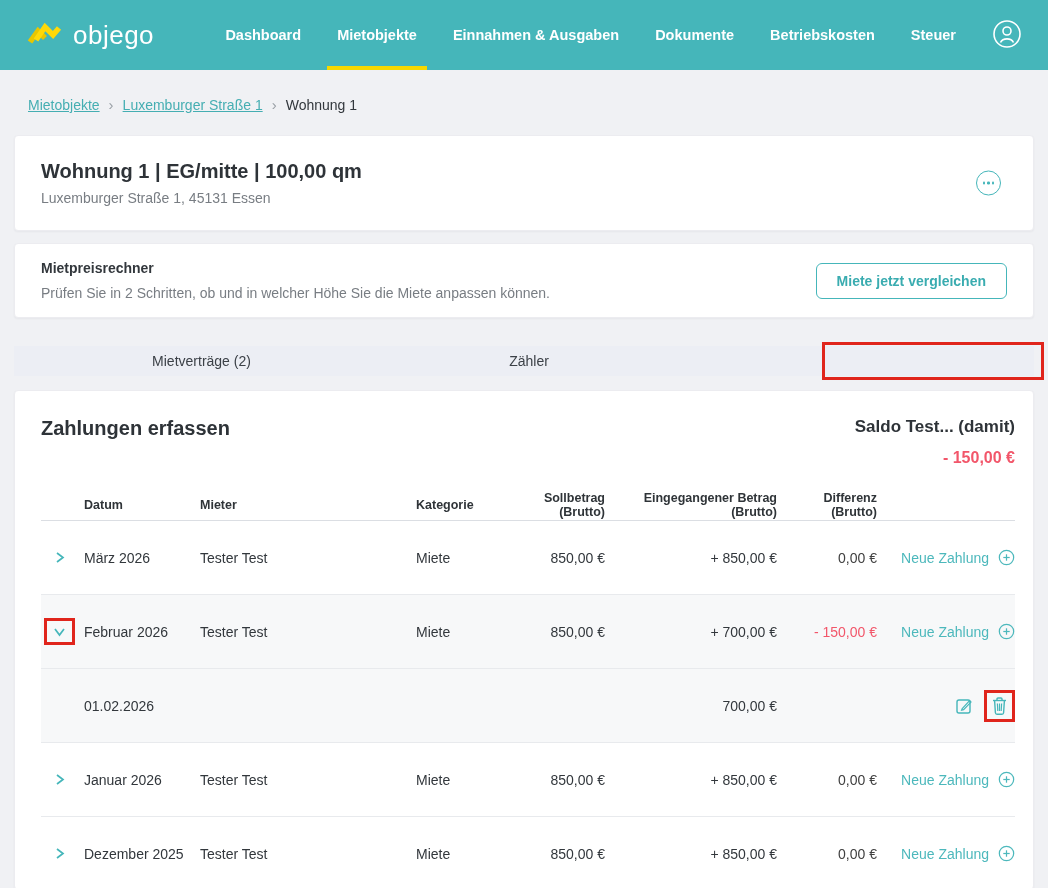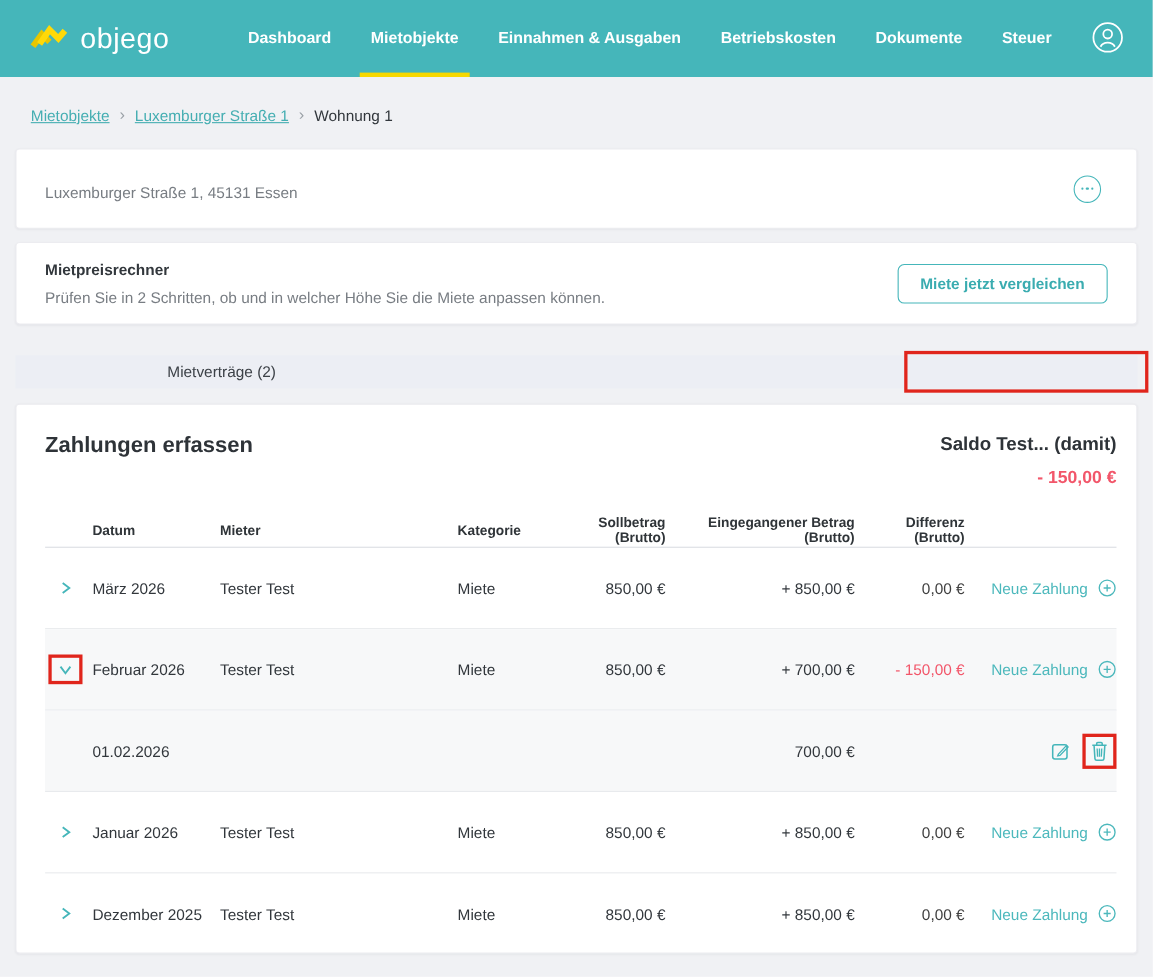--- a/index.html
+++ b/index.html
@@ -115,22 +115,22 @@
         <polyline points="4,23 12,12 19,19" fill="none" stroke="#e8c600" stroke-width="5.5"></polyline>
         <polyline points="10,21 19,8 27,16 33,9" fill="none" stroke="#ffd908" stroke-width="5.5"></polyline>
       </svg>
     </span>
     <span class="brand-name">objego</span>
   </div>
   <nav class="mainnav">
     <a class="nav-item">Dashboard</a>
     <a class="nav-item active">Mietobjekte</a>
     <a class="nav-item">Einnahmen &amp; Ausgaben</a>
+    <a class="nav-item">Dokumente</a>
     <a class="nav-item">Betriebskosten</a>
-    <a class="nav-item">Dokumente</a>
     <a class="nav-item">Steuer</a>
     <button class="account-btn">
       <span>
         <svg width="30" height="30" viewBox="0 0 30 30">
           <circle cx="15" cy="15" r="13" fill="none" stroke="#fff" stroke-width="1.6"></circle>
           <circle cx="15" cy="12" r="4" fill="none" stroke="#fff" stroke-width="1.6"></circle>
           <path d="M8.5 23.5 a7 5.8 0 0 1 13 0" fill="none" stroke="#fff" stroke-width="1.6"></path>
         </svg>
       </span>
     </button>
@@ -139,38 +139,40 @@
 
 <nav class="breadcrumb">
   <a class="crumb-link">Mietobjekte</a>
   <span class="crumb-sep">›</span>
   <a class="crumb-link">Luxemburger Straße 1</a>
   <span class="crumb-sep">›</span>
   <span class="crumb-current">Wohnung 1</span>
 </nav>
 
 <section class="card prop-card">
+  <h1 class="prop-title">Wohnung 1 | EG/mitte | 100,00 qm</h1>
   <div class="prop-address">Luxemburger Straße 1, 45131 Essen</div>
   <button class="ellipsis-btn">
     <i></i>
       <i></i>
       <i></i>
   </button>
 </section>
 
 <section class="card calc-card">
   <div>
     <div class="calc-title">Mietpreisrechner</div>
     <div class="calc-desc">Prüfen Sie in 2 Schritten, ob und in welcher Höhe Sie die Miete anpassen können.</div>
   </div>
   <button class="calc-btn">Miete jetzt vergleichen</button>
 </section>
 
 <div class="tabs">
   <div class="tab tab-1">Mietverträge (2)</div>
+  <div class="tab tab-2">Zähler</div>
   <div class="tab-spacer"></div>
   <div class="tab-redbox"></div>
 </div>
 
 <section class="card pay-card">
   <div class="pay-head">
     <div>
       <h2 class="pay-title">Zahlungen erfassen</h2>
     </div>
     <div class="saldo">

